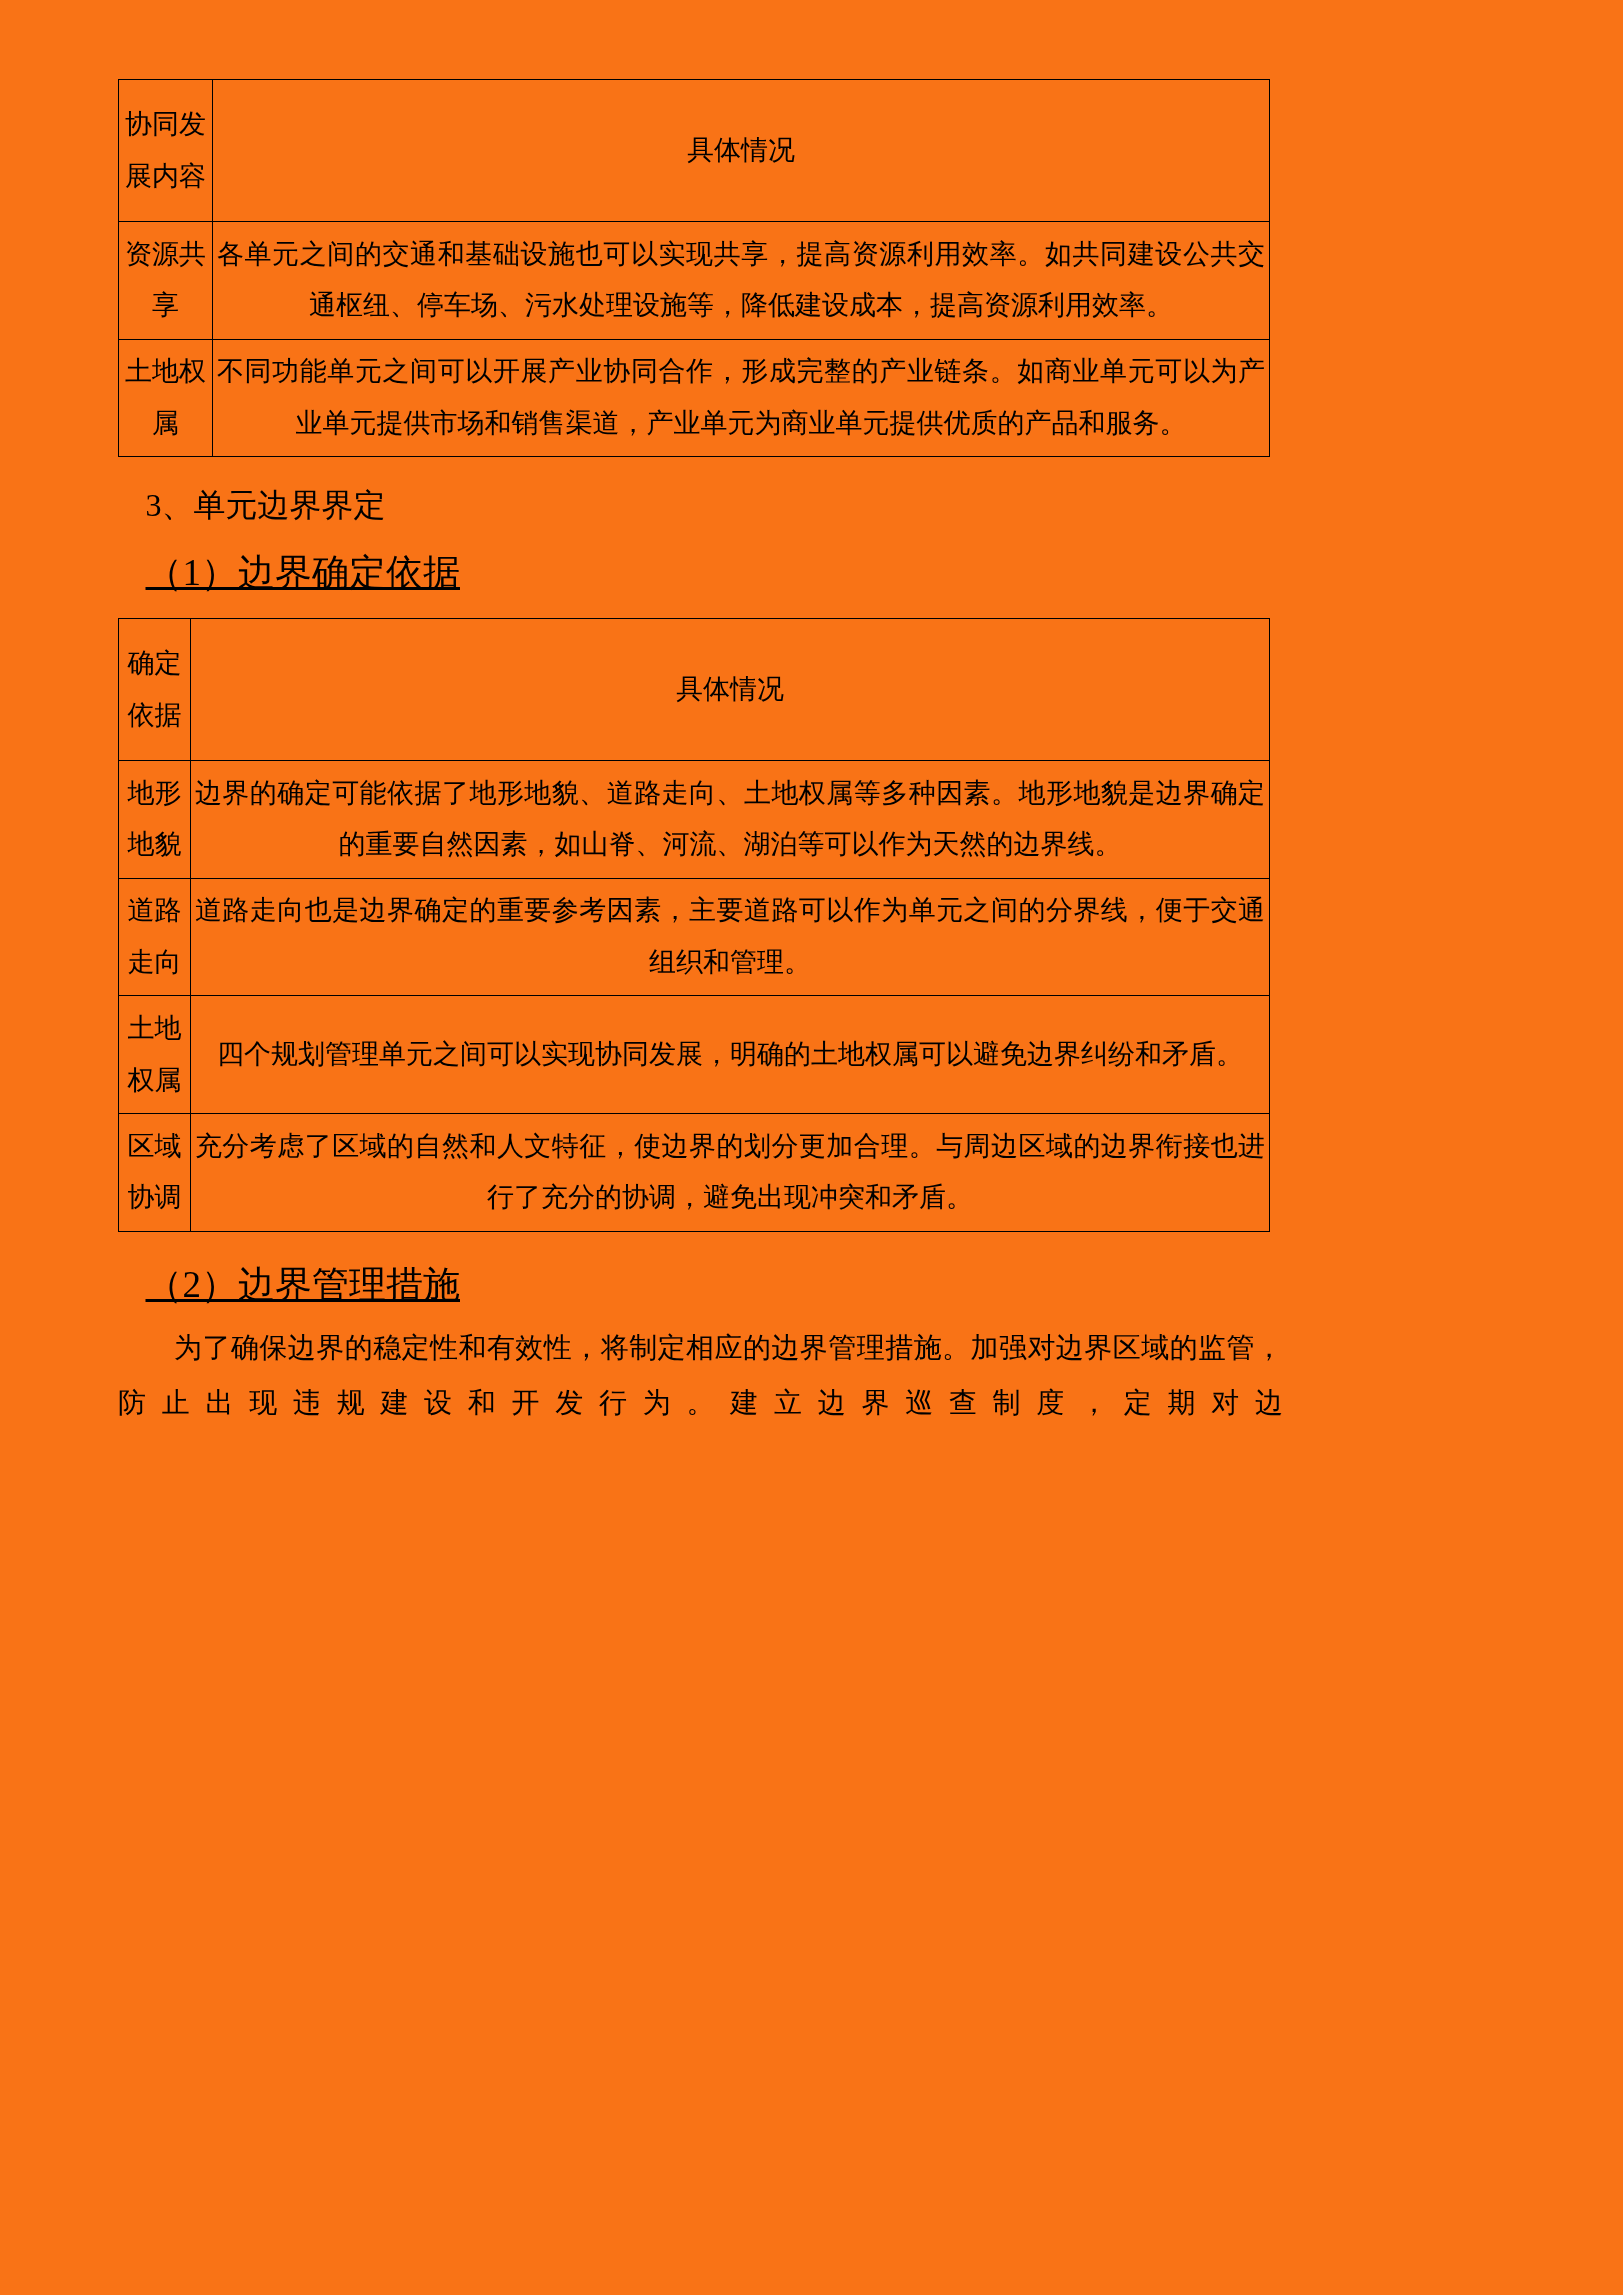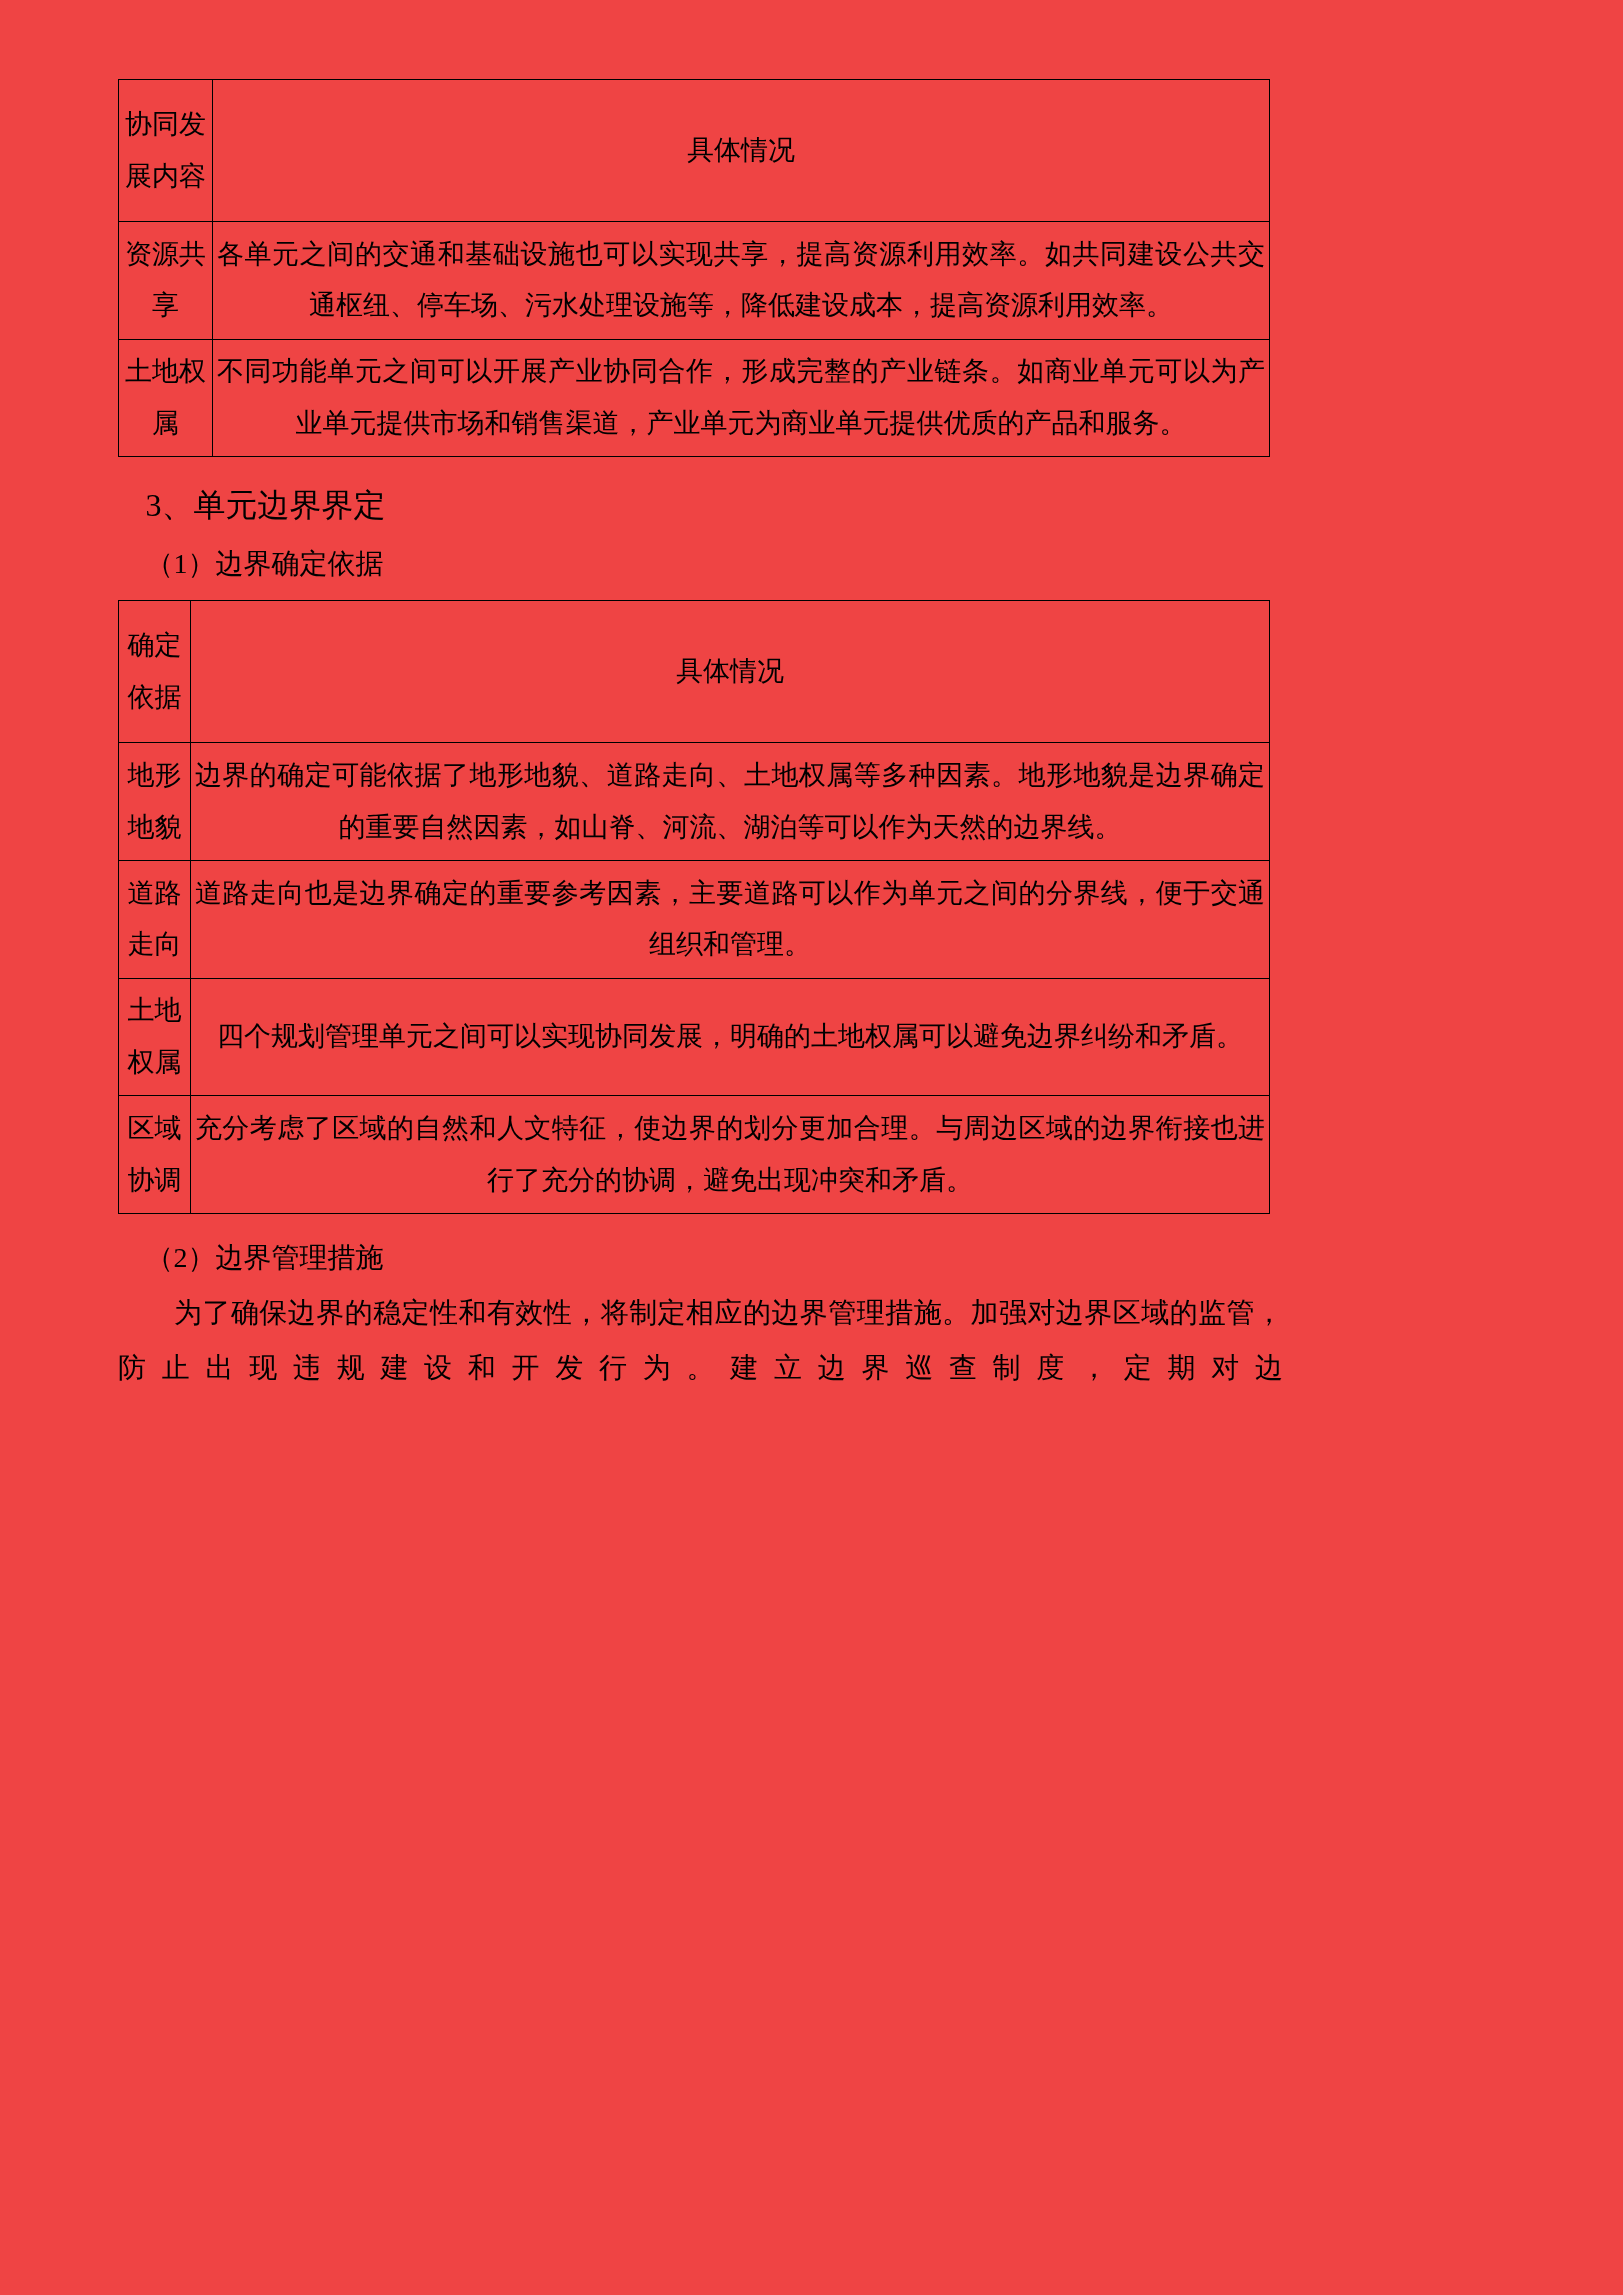--- a/index.html
+++ b/index.html
@@ -8,21 +8,21 @@
     background: #ffffff;
   }
   body {
     font-family: "Liberation Serif", "DejaVu Serif", serif;
     color: #000000;
   }
   .page {
     position: relative;
     width: 1623px;
     height: 2295px;
-    background: #ef4444;
+    background: #f97316;
     box-sizing: border-box;
     padding: 79px 118px 92px 118px;
   }
   .content {
     width: 1387px;
   }
 
   
   table.doc-table {
     border-collapse: collapse;
@@ -63,24 +63,25 @@
     margin-left: 28px;
   }
   td.tall-hdr { height: 128px; }
   .heading-line {
     font-size: 32px;
     line-height: 1.95;
     margin: 0;
     padding-left: 27.5px;
   }
   .subheading-line {
-    font-size: 28px;
+    font-size: 37px;
     line-height: 1.95;
     margin: 0;
     padding-left: 27.5px;
+    text-decoration: underline;
   }
   .spacer-sm { height: 9.2px; }
   .spacer-md { height: 17px; }
   .tail-para {
     font-size: 28px;
     line-height: 1.96;
     margin: 0;
     text-align: justify;
     text-align-last: justify;
     text-indent: 56px;

